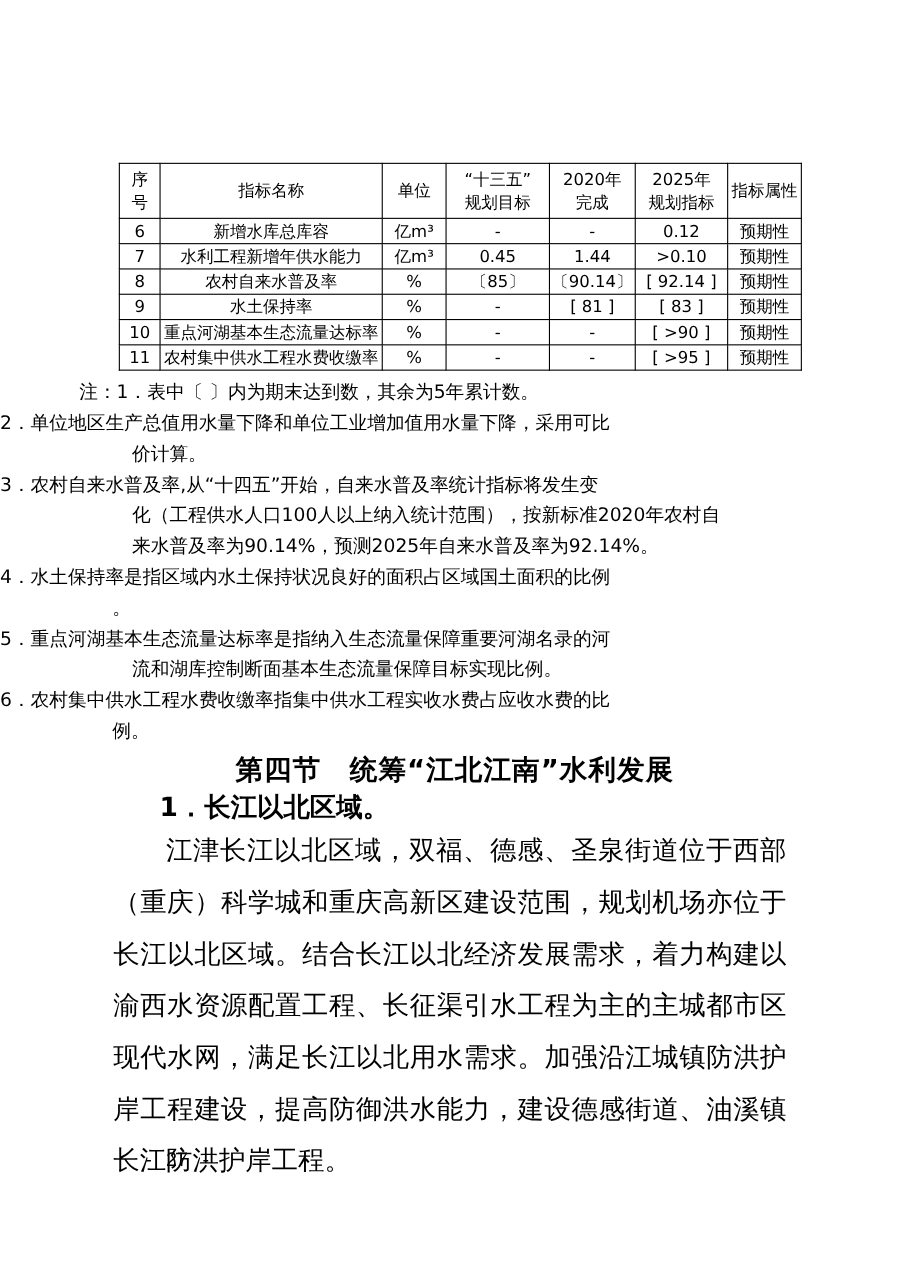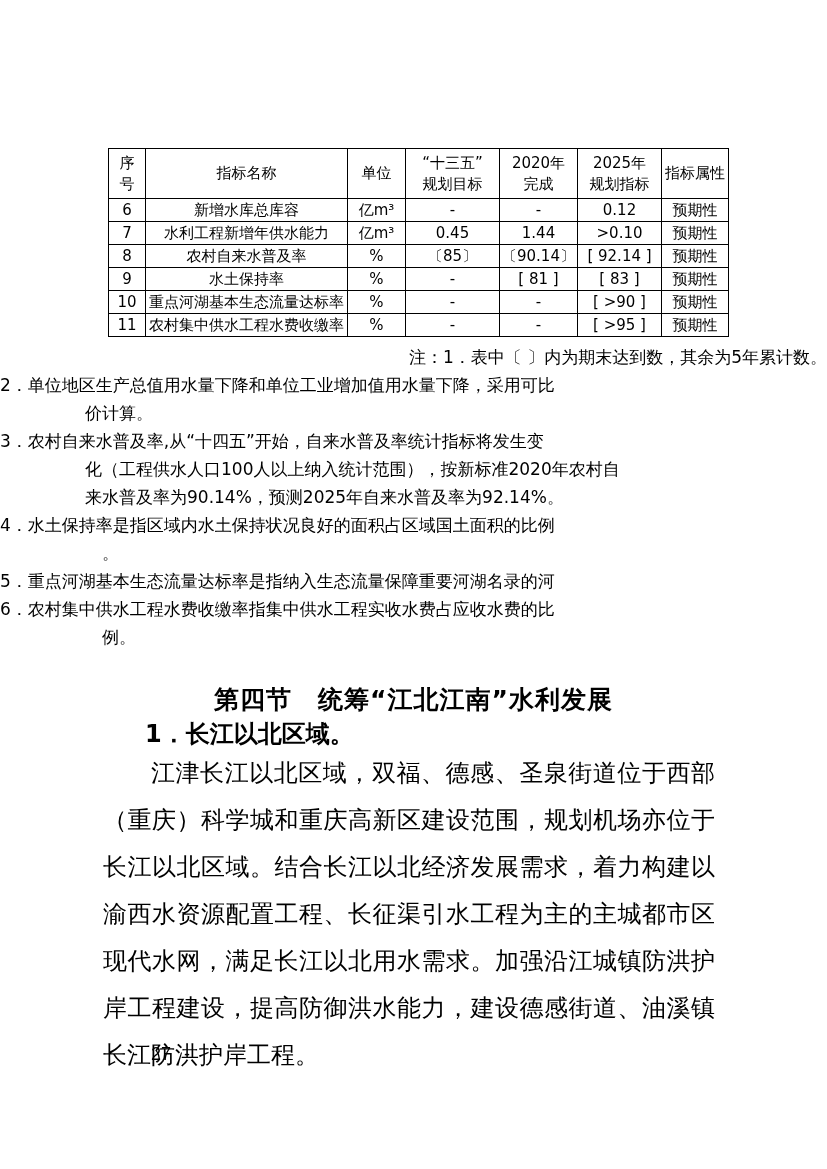--- a/index.html
+++ b/index.html
@@ -19,23 +19,23 @@
     padding:0; font-weight:normal; overflow:hidden;
   }
   .tbl th {
     height:49px; font-size:15px; line-height:1.35; white-space:pre-line;
   }
   .tbl td { height:22px; font-size:15px; line-height:22px; white-space:nowrap; }
 
   
   .notes { position:absolute; left:0; top:343px; width:827px; font-size:17px; }
   .note-line { height:28px; line-height:28px; white-space:nowrap; }
-  .n-first { padding-left:116px;text-align:right; }
+  .n-first { padding-left:72px; }
   .n-num   { }
-  .n-cont  { padding-left:85px; }
+  .n-cont  { padding-left:120px; }
   .n-left  { padding-left:102px; }
 
   
   .sec-heading {
     position:absolute; left:0; top:683px; width:827px; text-align:center;
     font-size:25px; font-weight:bold; letter-spacing:1px;
   }
   .item-title { position:absolute; left:145px; top:718px; font-size:24px;font-weight:bold; }
   .body-par {
     position:absolute; left:103px; top:750px; width:612px;
@@ -139,20 +139,21 @@
   <div class="notes">
     <div class="note-line n-first">注：1．表中〔 〕内为期末达到数，其余为5年累计数。</div>
     <div class="note-line n-num">2．单位地区生产总值用水量下降和单位工业增加值用水量下降，采用可比</div>
     <div class="note-line n-cont">价计算。</div>
     <div class="note-line n-num">3．农村自来水普及率,从“十四五”开始，自来水普及率统计指标将发生变</div>
     <div class="note-line n-cont">化（工程供水人口100人以上纳入统计范围），按新标准2020年农村自</div>
     <div class="note-line n-cont">来水普及率为90.14%，预测2025年自来水普及率为92.14%。</div>
     <div class="note-line n-num">4．水土保持率是指区域内水土保持状况良好的面积占区域国土面积的比例</div>
     <div class="note-line n-left">。</div>
     <div class="note-line n-num">5．重点河湖基本生态流量达标率是指纳入生态流量保障重要河湖名录的河</div>
+    <div class="note-line n-cont">流和湖库控制断面基本生态流量保障目标实现比例。</div>
     <div class="note-line n-num">6．农村集中供水工程水费收缴率指集中供水工程实收水费占应收水费的比</div>
     <div class="note-line n-left">例。</div>
   </div>
 
   <div class="sec-heading">第四节　统筹“江北江南”水利发展</div>
   <div class="item-title">1．长江以北区域。</div>
   <div class="body-par">江津长江以北区域，双福、德感、圣泉街道位于西部（重庆）科学城和重庆高新区建设范围，规划机场亦位于长江以北区域。结合长江以北经济发展需求，着力构建以渝西水资源配置工程、长征渠引水工程为主的主城都市区现代水网，满足长江以北用水需求。加强沿江城镇防洪护岸工程建设，提高防御洪水能力，建设德感街道、油溪镇长江防洪护岸工程。</div>
 
   <div class="page-num">- 27 -</div>
 

